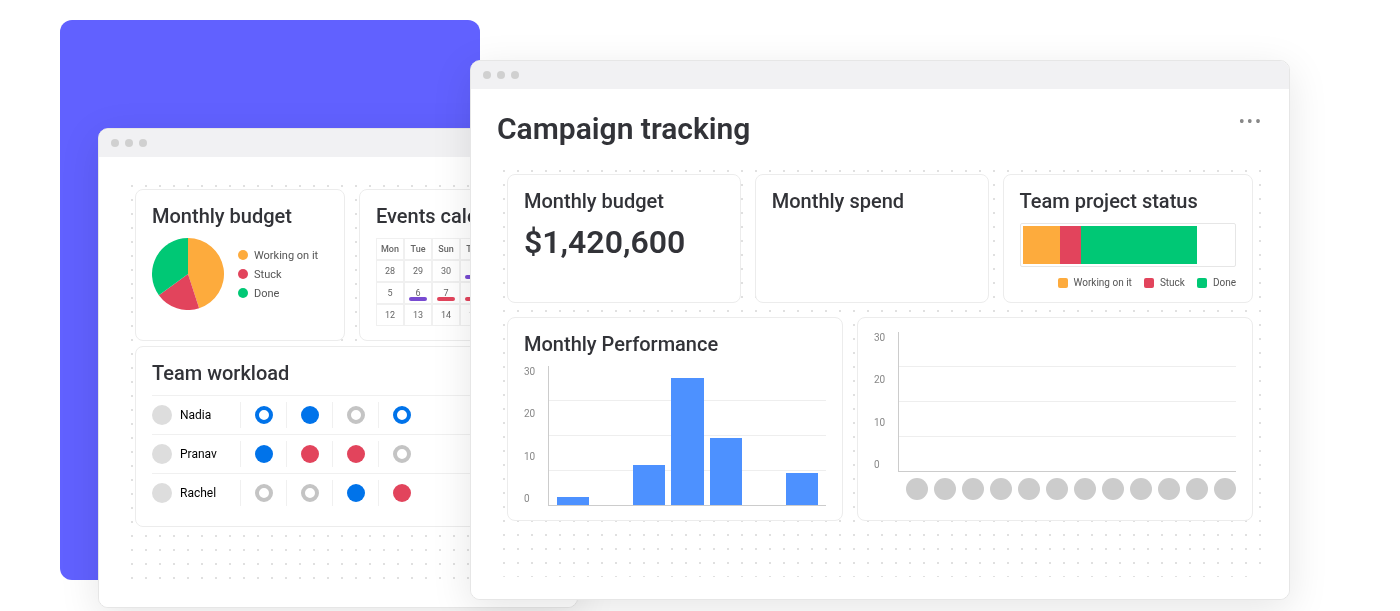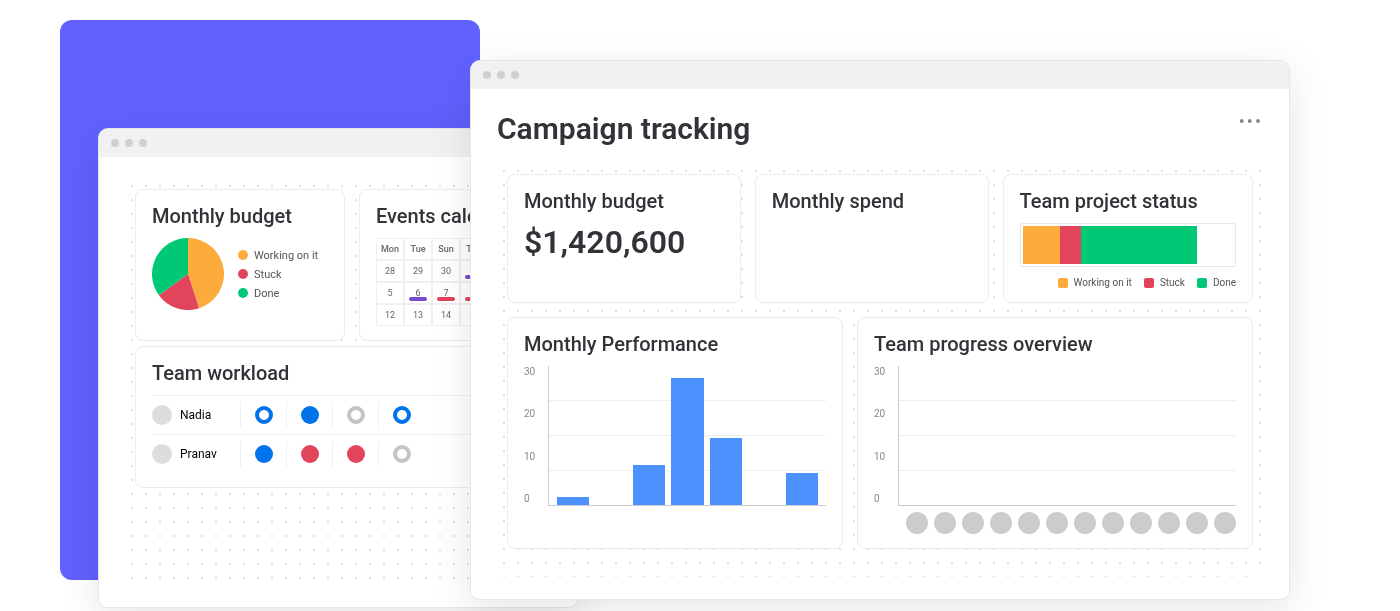--- a/index.html
+++ b/index.html
@@ -160,20 +160,38 @@
                   <div class="status-dot" style="background: rgb(226, 68, 92);"></div>
                 </div>
                 <div class="wl-cell">
                   <div class="status-dot" style="background: rgb(226, 68, 92);"></div>
                 </div>
                 <div class="wl-cell">
                   <div class="status-dot" style="background: rgb(255, 255, 255); border: 4px solid rgb(196, 196, 196);"></div>
                 </div>
               </div>
             </div>
+            <div class="workload-row">
+              <div class="avatar"></div>
+              <div class="wl-name">Rachel</div>
+              <div class="wl-cells">
+                <div class="wl-cell">
+                  <div class="status-dot" style="background: rgb(255, 255, 255); border: 4px solid rgb(196, 196, 196);"></div>
+                </div>
+                <div class="wl-cell">
+                  <div class="status-dot" style="background: rgb(255, 255, 255); border: 4px solid rgb(196, 196, 196);"></div>
+                </div>
+                <div class="wl-cell">
+                  <div class="status-dot" style="background: rgb(0, 115, 234);"></div>
+                </div>
+                <div class="wl-cell">
+                  <div class="status-dot" style="background: rgb(226, 68, 92);"></div>
+                </div>
+              </div>
+            </div>
           </div>
       </div>
     </div>
   </div>
 </div>
 
 <div class="window window-front win-front">
   <div class="titlebar">
     <span class="tdot"></span>
     <span class="tdot"></span>
@@ -231,21 +249,20 @@
                 <div class="bar" style="height: 0%;"></div>
                 <div class="bar" style="height: 28.5714%;"></div>
                 <div class="bar" style="height: 91.4286%;"></div>
                 <div class="bar" style="height: 48.5714%;"></div>
                 <div class="bar" style="height: 0%;"></div>
                 <div class="bar" style="height: 22.8571%;"></div>
               </div>
           </div>
         </div>
         <div class="card" style="flex:1">
-          <div class="card-title">Team progress overview</div>
           <div class="chart-area">
             <div class="y-axis" id="prog-y">
                 <div>30</div>
                 <div>20</div>
                 <div>10</div>
                 <div>0</div>
               </div>
             <div class="plot" id="prog-plot">
                 <div class="stacked-bar">
                   <div class="seg" style="height: 34.2857%; background: rgb(0, 200, 117);"></div>

